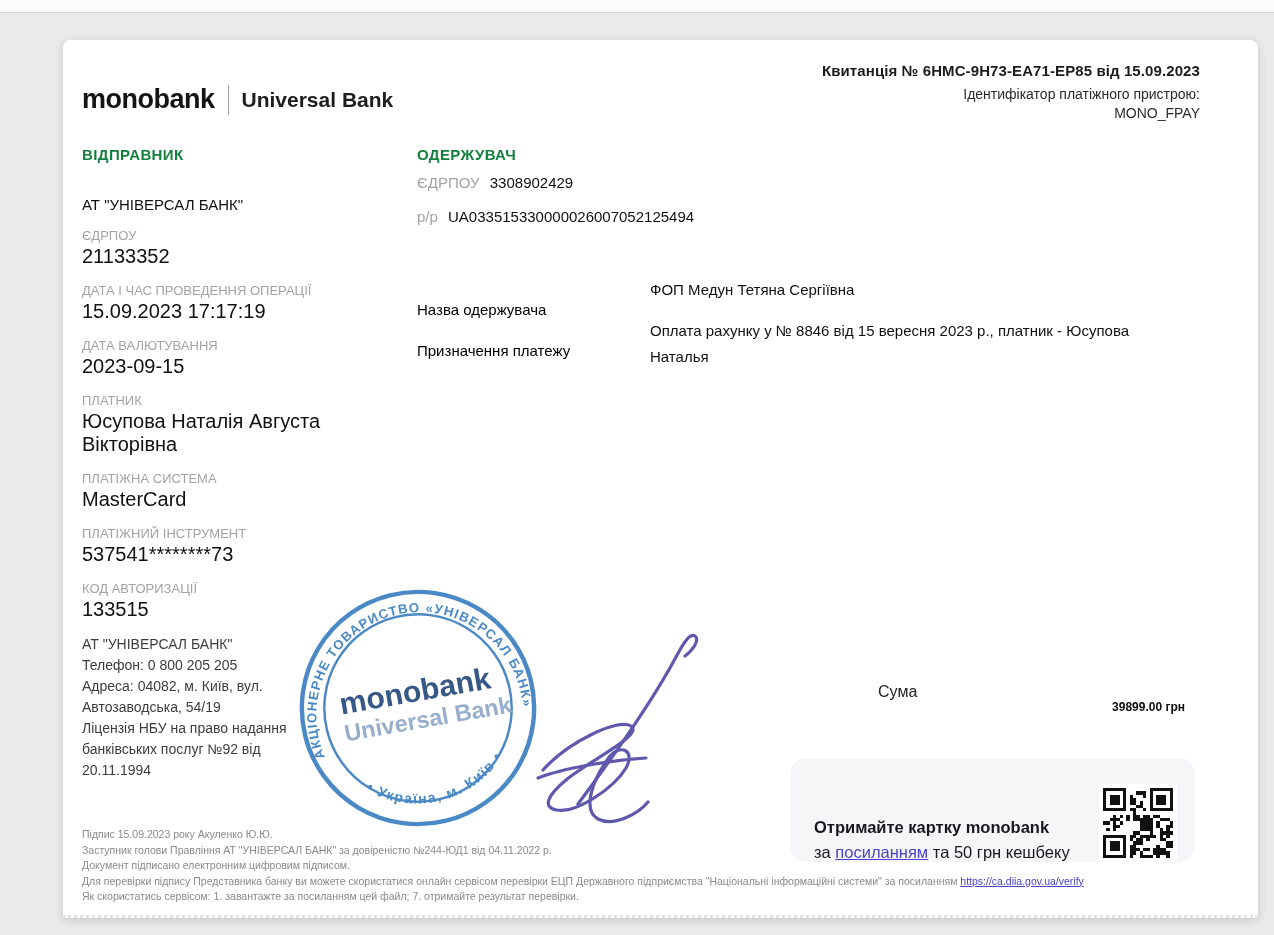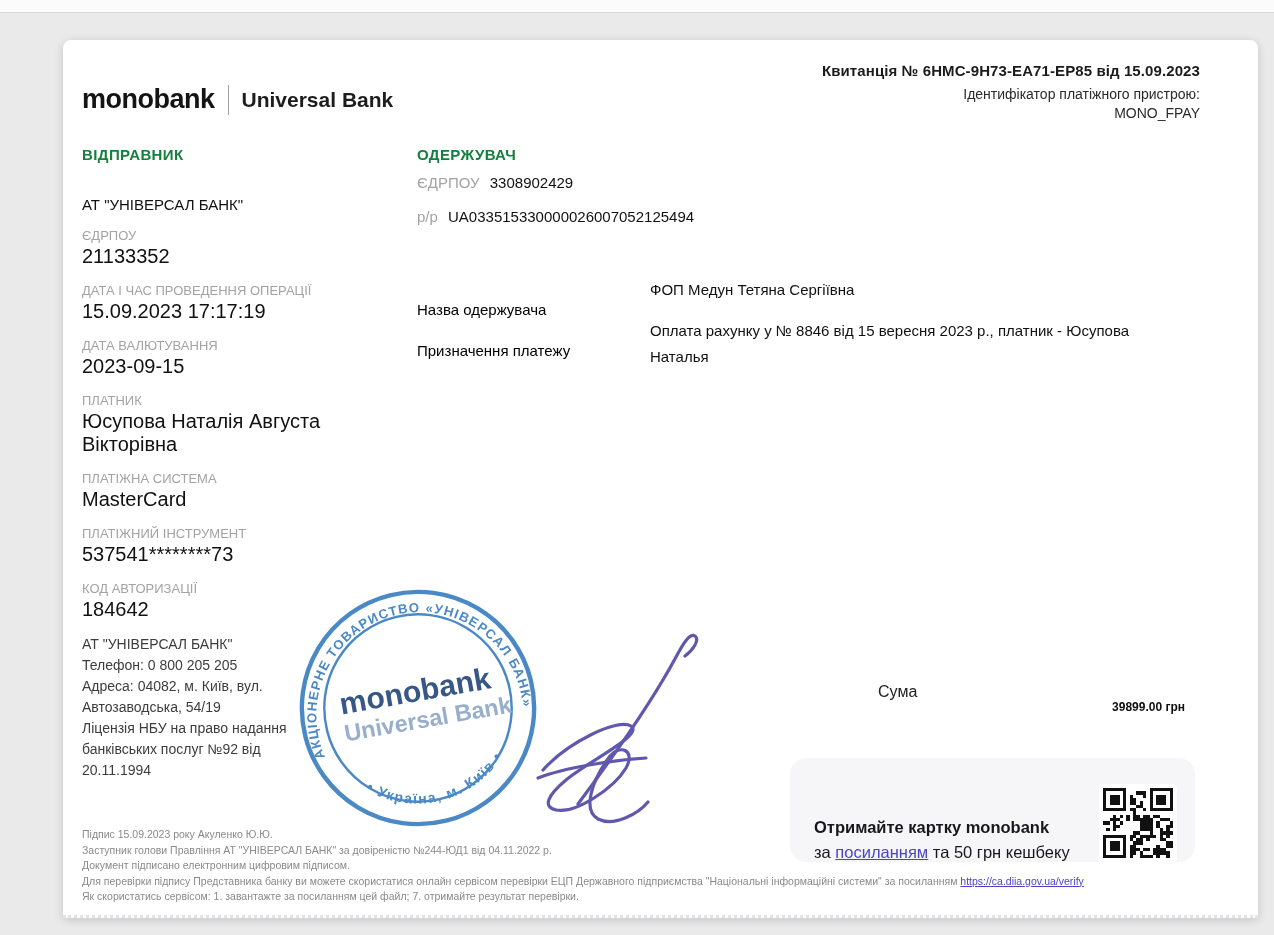--- a/index.html
+++ b/index.html
@@ -100,21 +100,21 @@
     <div class="field">
       <div class="lab">ПЛАТІЖНА СИСТЕМА</div>
       <div class="val">MasterCard</div>
     </div>
     <div class="field">
       <div class="lab">ПЛАТІЖНИЙ ІНСТРУМЕНТ</div>
       <div class="val">537541********73</div>
     </div>
     <div class="field">
       <div class="lab">КОД АВТОРИЗАЦІЇ</div>
-      <div class="val">184642</div>
+      <div class="val">133515</div>
     </div>
   </div>
 
   <div class="receiver">
     <div class="col-title">ОДЕРЖУВАЧ</div>
     <div class="inline-row">
       <span class="lab">ЄДРПОУ</span>
       <span class="val">3308902429</span>
     </div>
     <div class="inline-row">

